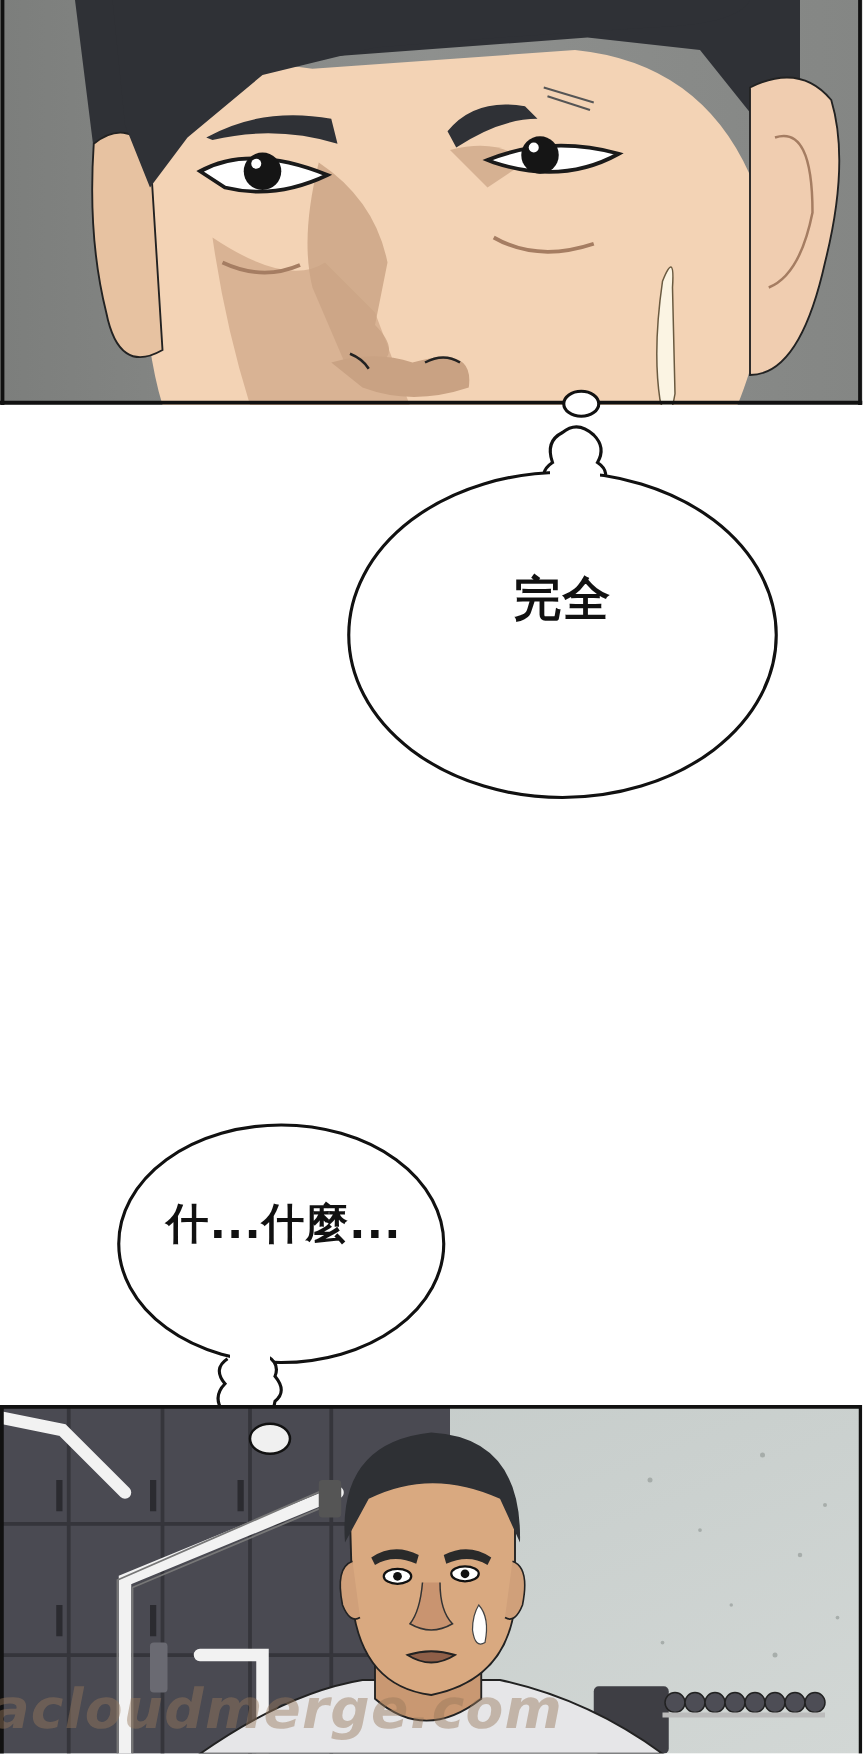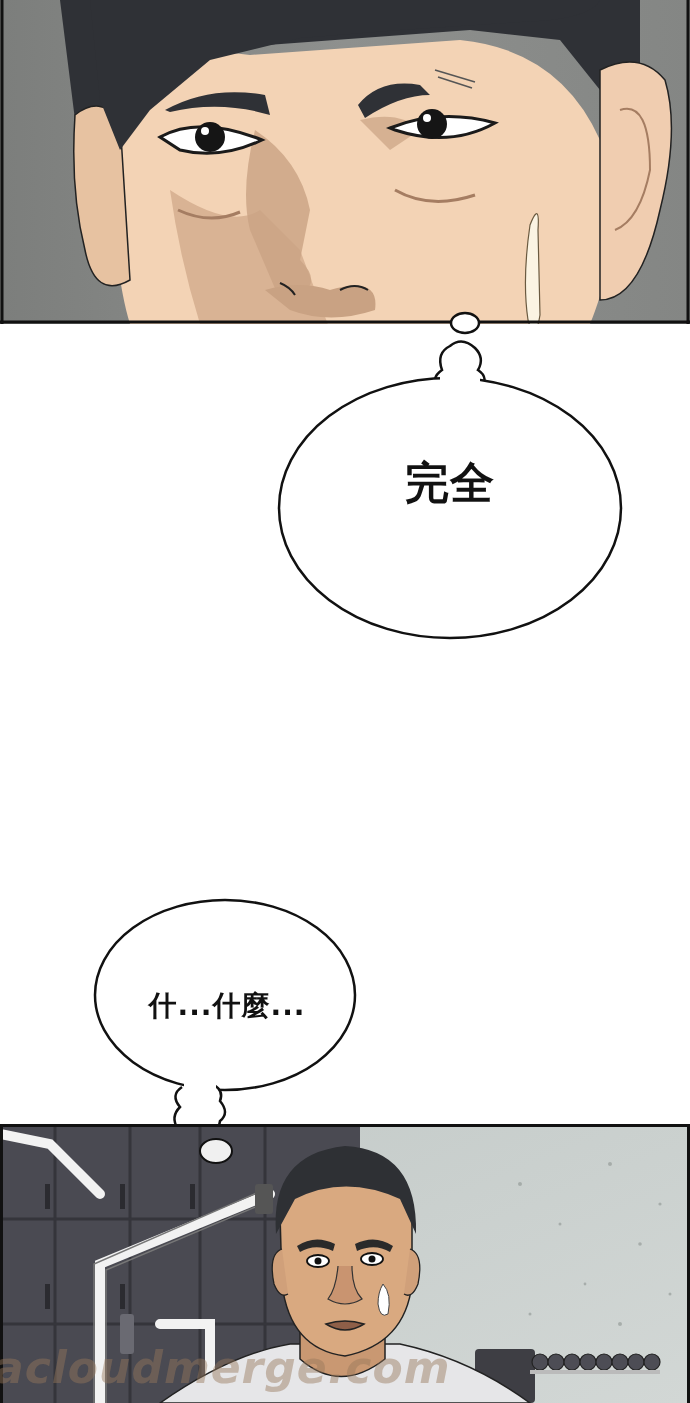--- a/index.html
+++ b/index.html
@@ -70,35 +70,35 @@
 
 <div style="position:absolute; left:270px; top:308px; width:360px; height:340px;">
   <svg width="360" height="340" viewBox="0 0 360 340" style="position:absolute;left:0;top:0;">
 
     <ellipse cx="195" cy="15" rx="14" ry="10" fill="#fff" stroke="#111" stroke-width="2.5"></ellipse>
 
     <path d="M168 82 Q160 70 172 62 Q166 45 180 38 Q192 28 205 40 Q215 50 208 62 Q220 70 210 82" fill="#fff" stroke="#111" stroke-width="2.5"></path>
     <ellipse cx="180" cy="200" rx="171" ry="130" fill="#fff" stroke="#111" stroke-width="2.5"></ellipse>
     <rect x="170" y="68" width="40" height="16" fill="#fff"></rect>
   </svg>
-  <div class="bubble-text" style="left:0; top:148px; width:360px; font-size:44px;">
+  <div class="bubble-text" style="left:0; top:148px; width:360px; font-size:38px;">
     <div>完全</div>
   </div>
 </div>
 
 <div style="position:absolute; left:92px; top:895px; width:270px; height:270px;">
   <svg width="270" height="270" viewBox="0 0 270 270" style="position:absolute;left:0;top:0;">
     <ellipse cx="133" cy="100" rx="130" ry="95" fill="#fff" stroke="#111" stroke-width="2.5"></ellipse>
 
     <path d="M90 192 Q78 200 88 212 Q78 222 86 234 Q98 245 112 238 Q126 240 128 226 Q138 218 128 206 Q132 196 122 190" fill="#fff" stroke="#111" stroke-width="2.5"></path>
     <rect x="92" y="180" width="32" height="16" fill="#fff"></rect>
 
     <ellipse cx="122" cy="258" rx="14" ry="10" fill="#f0f0f0" stroke="#111" stroke-width="2.5"></ellipse>
   </svg>
-  <div class="bubble-text" style="left:0; top:94px; width:270px; font-size:28px;">
+  <div class="bubble-text" style="left:0; top:64px; width:270px; font-size:34px;">
     <div>什...什麼...</div>
   </div>
 </div>
 
 <div class="panel" style="top:1124px; height:279px;text-align:center;">
   <svg width="690" height="279" viewBox="0 0 690 279">
     <defs>
       <linearGradient id="wall2" x1="0" y1="0" x2="1" y2="1">
         <stop offset="0" stop-color="#c3cac8"></stop>
         <stop offset="1" stop-color="#d2d7d5"></stop>

